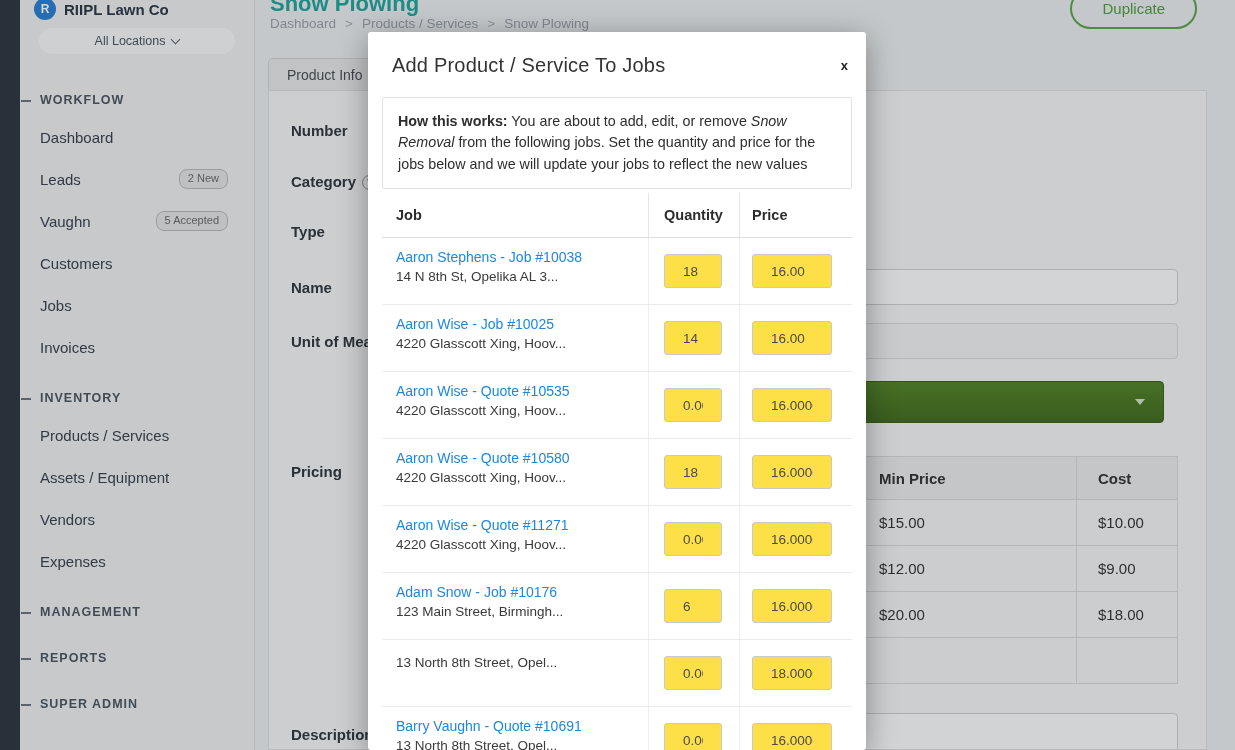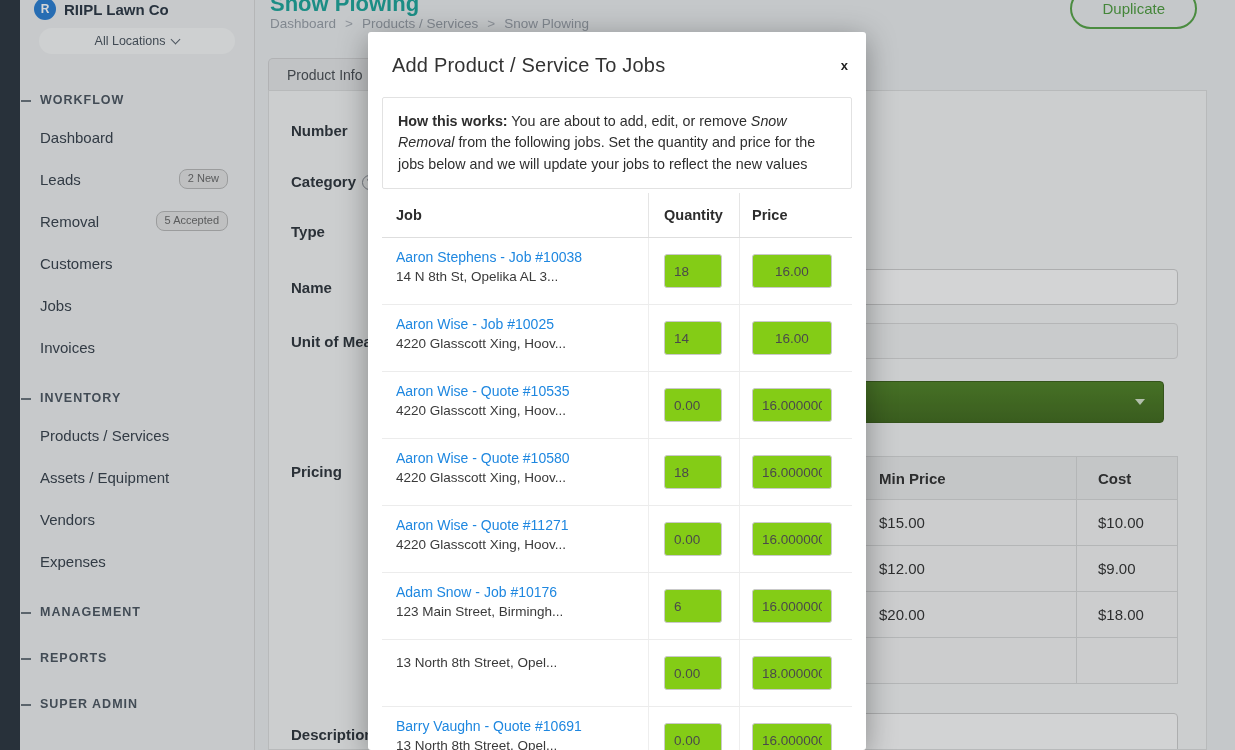--- a/index.html
+++ b/index.html
@@ -89,23 +89,23 @@
   .jt-head .hc-job { padding-left:14px; }
   .jt-head .hc-qty { padding-left:15px; border-left:1px solid #e5e5e5; height:100%; display:flex; align-items:center; }
   .jt-head .hc-price { padding-left:12px; border-left:1px solid #e5e5e5; height:100%; display:flex; align-items:center; }
   .jt-row { display:grid; grid-template-columns:266px 91px 113px; height:67px; border-bottom:1px solid #ececec; }
   .job-cell { padding:11px 14px 0; overflow:hidden; }
   .job-link { font-size:14px; color:#1e87e0; white-space:nowrap; overflow:hidden; cursor:pointer; }
   .job-addr { font-size:13.5px; color:#3a3a3a; margin-top:4px; white-space:nowrap; overflow:hidden; }
   .qty-cell { display:flex; align-items:center; padding-left:15px; border-left:1px solid #eeeeee; }
   .price-cell { display:flex; align-items:center; padding-left:12px; border-left:1px solid #eeeeee; }
   .num-input { height:34px; border:1px solid #c9c9c9; border-radius:3px; font-family:inherit;
-    font-size:13.5px; color:#4a4a4a; padding:0 9px; background:#84cc16; }
+    font-size:13.5px; color:#4a4a4a; padding:0 18px; background:#fde047; }
   .qty-input { width:58px; }
-  .price-input { width:80px;text-align:center; }
+  .price-input { width:80px; }
 </style>
 </head>
 <body>
 
 <div class="app">
 
   <div class="sidebar">
     <div class="rail"></div>
     <div class="side-body">
       <div class="logo-row">
@@ -119,21 +119,21 @@
       <div class="nav">
         <div class="section-head">WORKFLOW</div>
         <div class="nav-item">
           <span>Dashboard</span>
         </div>
         <div class="nav-item">
           <span>Leads</span>
           <span class="badge">2 New</span>
         </div>
         <div class="nav-item">
-          <span>Removal</span>
+          <span>Vaughn</span>
           <span class="badge">5 Accepted</span>
         </div>
         <div class="nav-item">
           <span>Customers</span>
         </div>
         <div class="nav-item">
           <span>Jobs</span>
         </div>
         <div class="nav-item">
           <span>Invoices</span>

